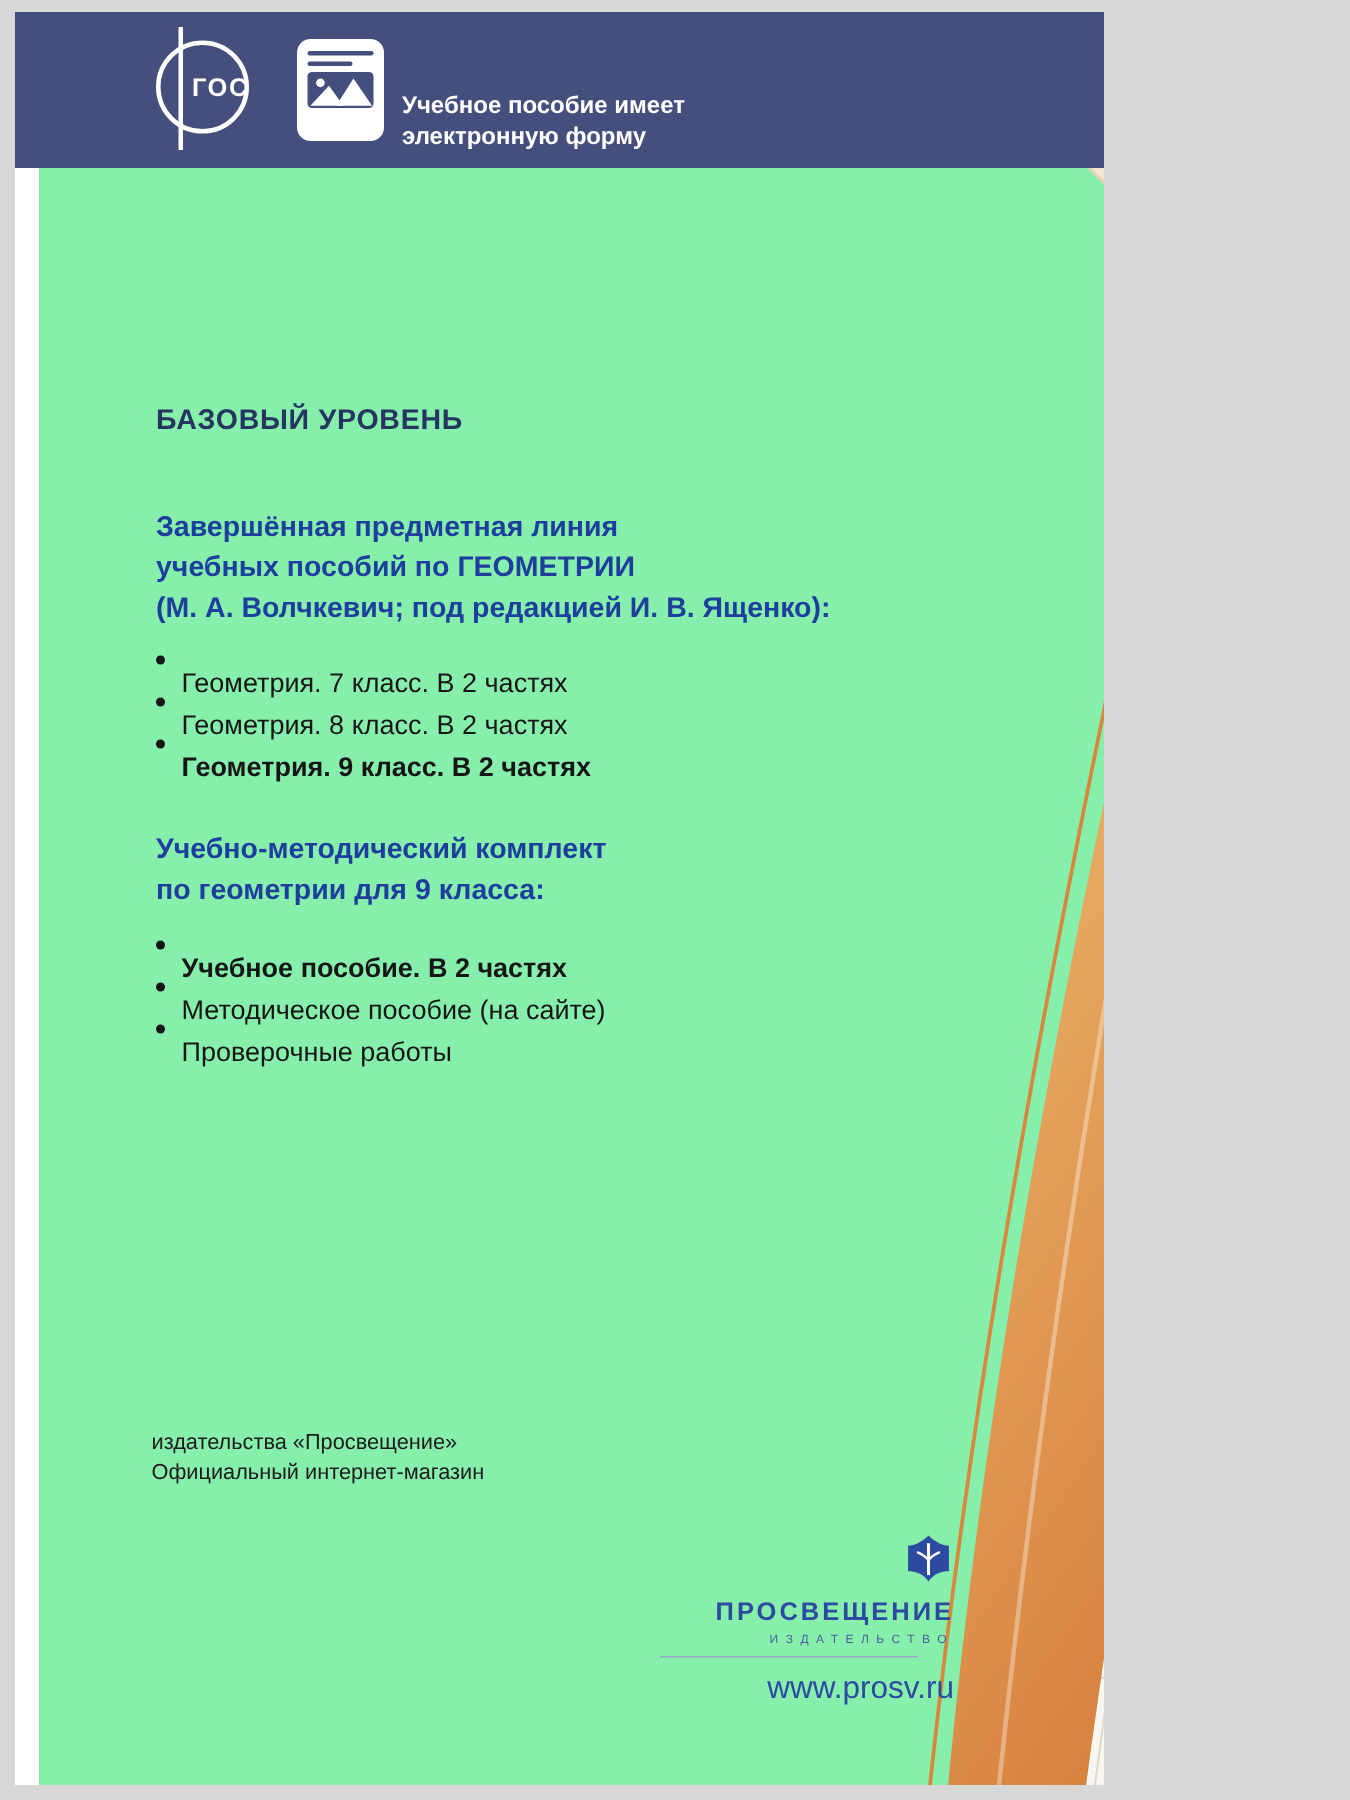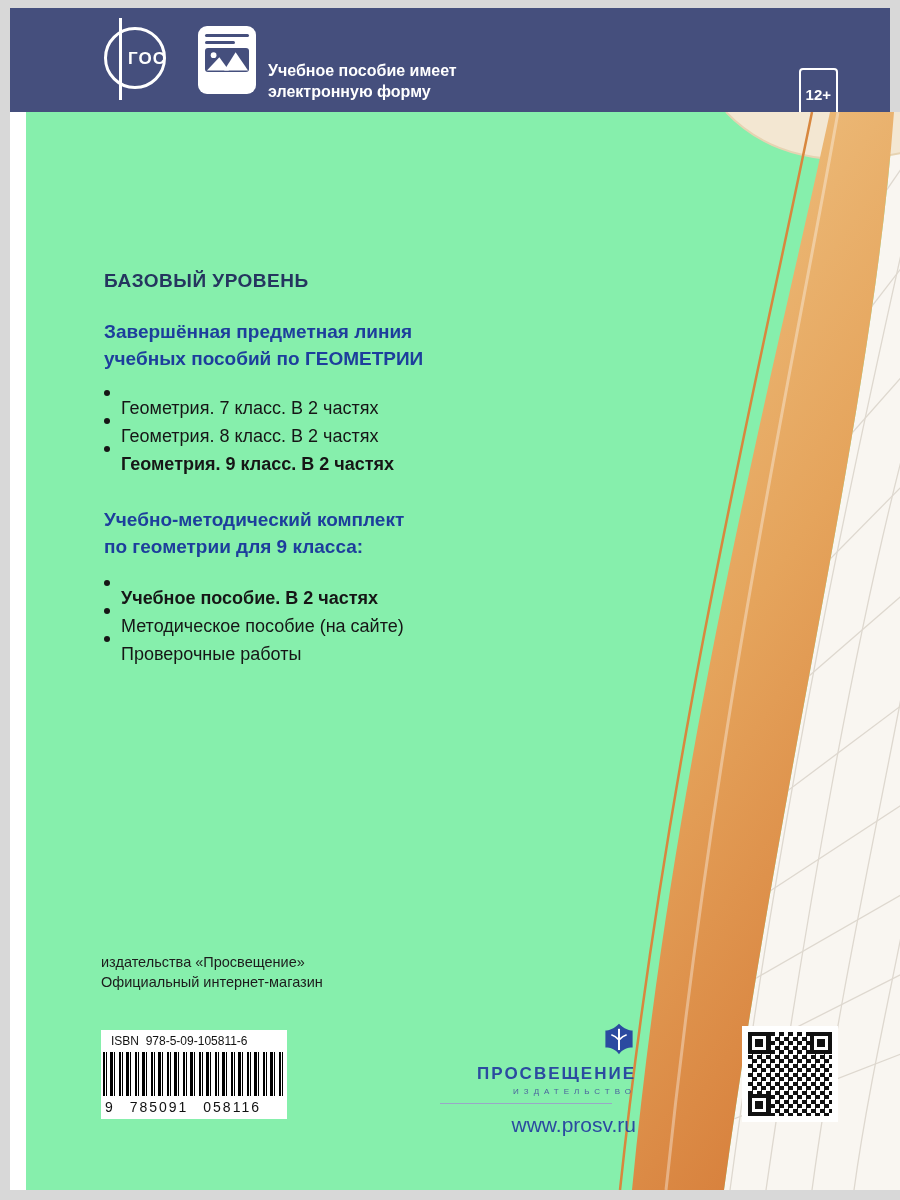--- a/index.html
+++ b/index.html
@@ -1,16 +1,16 @@
 <!DOCTYPE html>
 <html><head>
 <meta charset="utf-8">
 <style>
   html,body {margin:0; padding:0; background:#d8d8d8; font-family:"Liberation Sans", sans-serif;}
-  .stage {position:relative; width:900px; height:1200px; background:#d8d8d8; overflow:hidden;}
+  .stage {position:relative; width:736px; height:1200px; background:#d8d8d8; overflow:hidden;}
   .sheet {position:absolute; left:10px; top:8px; width:880px; height:1182px; background:#fff;}
 
   
   .band {position:absolute; top:0; left:0; width:880px; height:104px; background:#454f7d;}
   .fgos {position:absolute; left:85px; top:10px; width:82px; height:82px;}
   .fgos-bar {position:absolute; left:24px; top:0; width:3px; height:82px; background:#fff;}
   .fgos-circle {position:absolute; left:9px; top:9px; width:62px; height:62px; border:3px solid #fff; border-radius:50%; box-sizing:border-box;}
   .fgos-text {position:absolute; left:33px; top:31px; color:#fff; font-weight:bold; font-size:17px; letter-spacing:1px;}
 
   .ebook-icon {position:absolute; left:188px; top:18px; width:58px; height:68px; background:#fff; border-radius:9px; padding:8px 7px 7px; box-sizing:border-box;}
@@ -22,21 +22,21 @@
   .band-note {position:absolute; left:258px; top:52px; color:#fff; font-weight:bold; font-size:16px; line-height:21px;}
   .age-badge {position:absolute; right:52px; top:60px; border:2px solid #fff; border-radius:4px; color:#fff; font-weight:bold; font-size:15px; padding:16px 5px;}
 
   
   .paper {position:absolute; top:104px; left:16px; width:880px; height:1078px; background:#86efac; overflow:hidden;}
   .art {position:absolute; left:0; top:0; width:880px; height:1078px; z-index:1;}
 
   
   .text-col {position:absolute; left:78px; top:158px; width:540px; z-index:2;}
   .level-heading {font-size:19px; font-weight:bold; color:#25355f; letter-spacing:0.5px;}
-  .series-heading {margin-top:26px; font-size:19px; font-weight:bold; color:#1d3e9c; line-height:27px;}
+  .series-heading {margin-top:46px; font-size:19px; font-weight:bold; color:#1d3e9c; line-height:27px;}
   .blist {list-style:none; margin:22px 0 0; padding:0; font-size:18px; color:#161616; line-height:28px;}
   .blist.second {margin-top:24px;}
   .bitem {display:flex; align-items:flex-start;}
   .dot {width:6px; height:6px; border-radius:50%; background:#161616; margin-right:11px; flex:0 0 auto; transform:translateY(-4px);}
   .bitem.bold .bitem-text {font-weight:bold;}
   .umk-heading {margin-top:28px; font-size:19px; font-weight:bold; color:#1d3e9c; line-height:27px;}
 
   
   .shop-block {position:absolute; left:75px; top:840px; z-index:2; font-size:14.5px; color:#1c1c1c; line-height:20px;}
   .shop-url {font-weight:bold; font-size:15px; margin-top:3px;}
@@ -129,20 +129,21 @@
         <path d="M812,0 C770,240 690,600 640,1078" stroke="rgba(255,255,255,0.35)" stroke-width="3" fill="none"></path>
         <path d="M786,0 C736,250 642,630 594,1078" stroke="#d8873e" stroke-width="2.5" fill="none"></path>
       </svg>
 
       <div class="text-col">
         <div class="level-heading">БАЗОВЫЙ УРОВЕНЬ</div>
 
         <div class="series-heading">
           <div>Завершённая предметная линия</div>
           <div>учебных пособий по ГЕОМЕТРИИ</div>
+          <div>(М. А. Волчкевич; под редакцией И. В. Ященко):</div>
         </div>
 
         <ul class="blist">
           <li class="bitem">
             <span class="dot"></span>
             <span class="bitem-text">Геометрия. 7 класс. В 2 частях</span>
           </li>
           <li class="bitem">
             <span class="dot"></span>
             <span class="bitem-text">Геометрия. 8 класс. В 2 частях</span>
@@ -172,25 +173,20 @@
             <span class="bitem-text">Проверочные работы</span>
           </li>
         </ul>
       </div>
 
       <div class="shop-block">
         <div>издательства «Просвещение»</div>
         <div>Официальный интернет-магазин</div>
       </div>
 
-      <div class="barcode">
-        <div class="isbn">ISBN  978-5-09-105811-6</div>
-        <div class="bars"></div>
-        <div class="bar-digits">9 785091 058116</div>
-      </div>
 
       <div class="publisher">
         <svg class="pub-logo" viewBox="0 0 40 40" width="34" height="38">
           <path d="M20 2 C14 8 8 10 4 10 L4 30 C10 30 16 32 20 38 C24 32 30 30 36 30 L36 10 C32 10 26 8 20 2 Z" fill="#2b4aa0"></path>
           <path d="M20 8 L20 33" stroke="#fff" stroke-width="2.4"></path>
           <path d="M11 15 C14 16 17 18 20 21 M29 15 C26 16 23 18 20 21" stroke="#fff" stroke-width="2" fill="none"></path>
         </svg>
         <div class="pub-name">ПРОСВЕЩЕНИЕ</div>
         <div class="pub-sub">ИЗДАТЕЛЬСТВО</div>
         <div class="pub-divider"></div>

